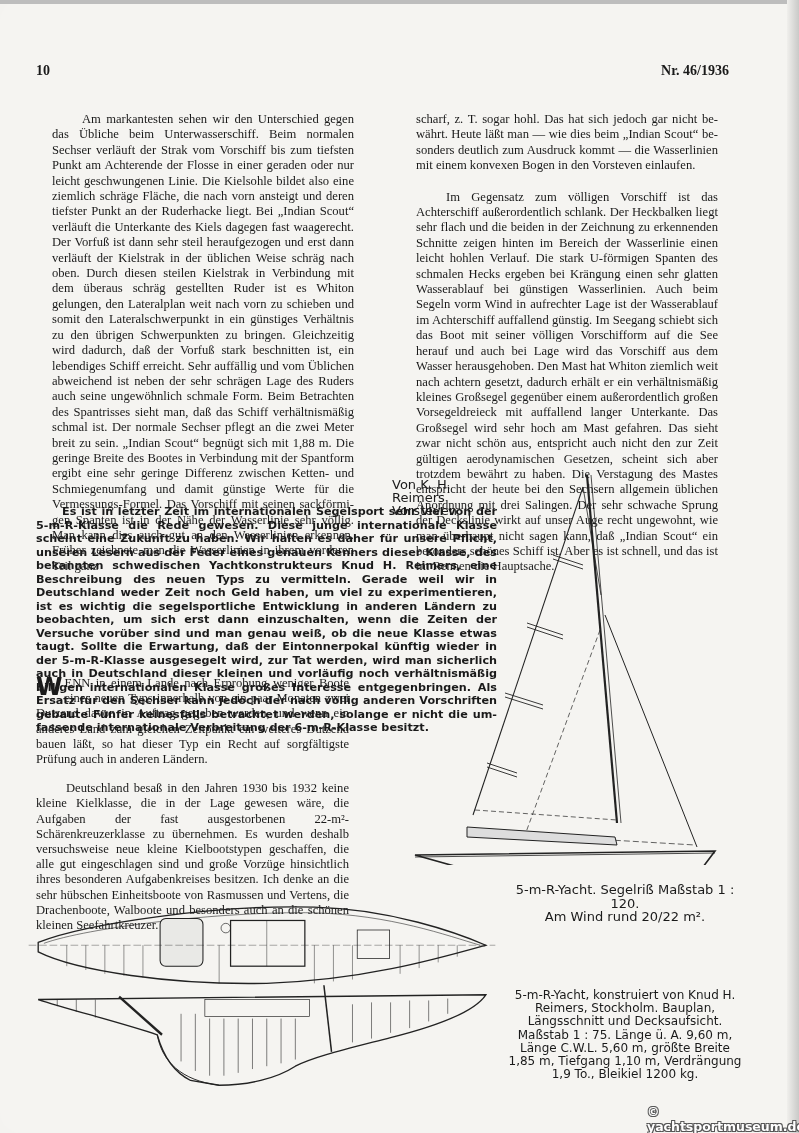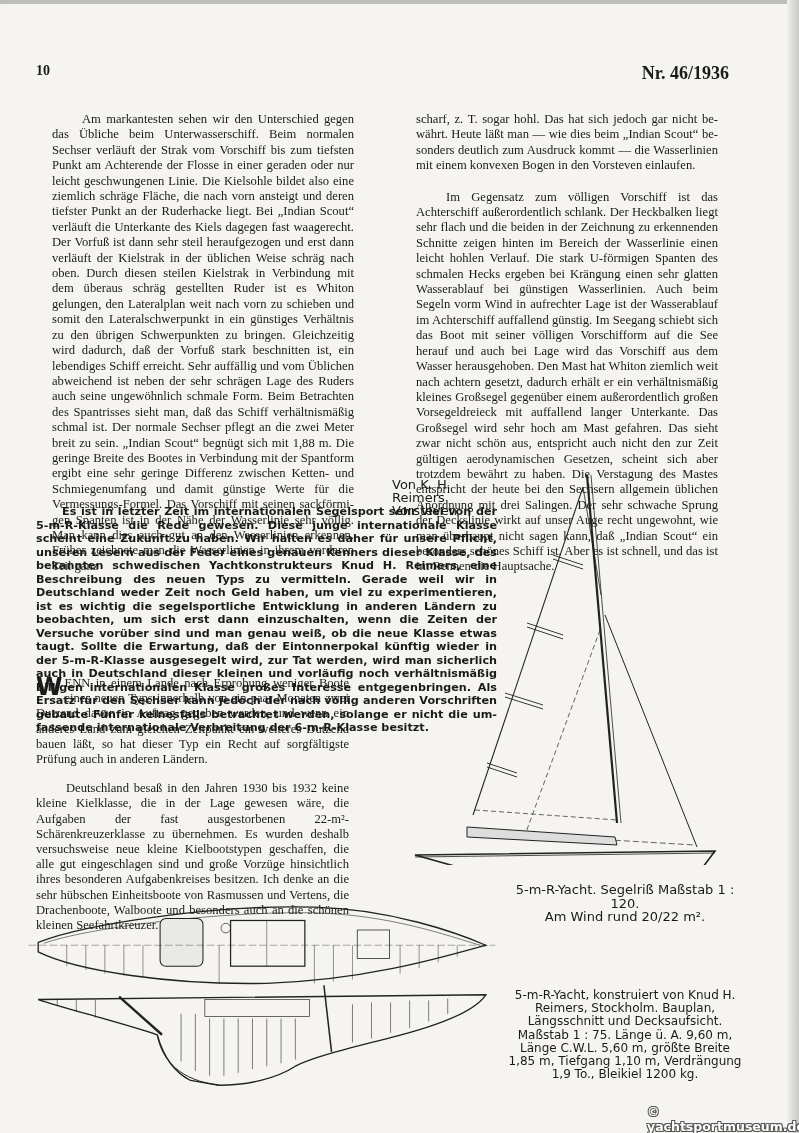--- a/index.html
+++ b/index.html
@@ -3,21 +3,21 @@
 <meta charset="utf-8">
 <style>
   html, body { margin:0; padding:0; }
   body { width:799px; height:1133px; background:#f4f3f0; position:relative; overflow:hidden; color:#1a1a1a; }
   .page { position:absolute; left:0; top:0; width:799px; height:1133px; background:#f5f4f1;border-radius:21px; }
   .topband { position:absolute; left:0; top:0; width:799px; height:4px; background:#bdbdbd; }
   .edge { position:absolute; right:0; top:0; width:12px; height:1133px; background:linear-gradient(90deg,#f0efec,#d8d8d6 60%,#c9c9c7); }
   .serif { font-family:"Liberation Serif","DejaVu Serif",serif; }
   .sans { font-family:"DejaVu Sans","Liberation Sans",sans-serif; }
   .pagenum { position:absolute; left:36px; top:63px; font-size:14px; font-weight:bold; }
-  .issue { position:absolute; right:70px; top:63px; font-size:18px; font-weight:bold; }
+  .issue { position:absolute; right:70px; top:63px; font-size:14px; font-weight:bold; }
   .col { position:absolute; font-size:12.6px; line-height:15.4px; text-align:justify; hyphens:manual; }
   .col p { margin:16px; text-indent:30px; }
   .col p.noindent { text-indent:0; }
   #col-left { left:36px; top:96px; width:334px; }
   #col-right { left:400px; top:96px; width:334px; }
   .headline { position:absolute; left:36px; top:474px; font-size:30px; letter-spacing:-0.3px; font-weight:normal; white-space:nowrap; }
   .byline { position:absolute; left:392px; top:478px; font-size:13px; line-height:13px; text-align:left; width:105px; }
   .intro { position:absolute; left:36px; top:505px; width:461px; font-size:11.2px; line-height:13.5px; font-weight:bold; text-align:justify; }
   .intro p { margin:0; text-indent:26px; }
   .body2 { position:absolute; left:36px; top:676px; width:313px; font-size:12.6px; line-height:15.2px; text-align:justify; }

